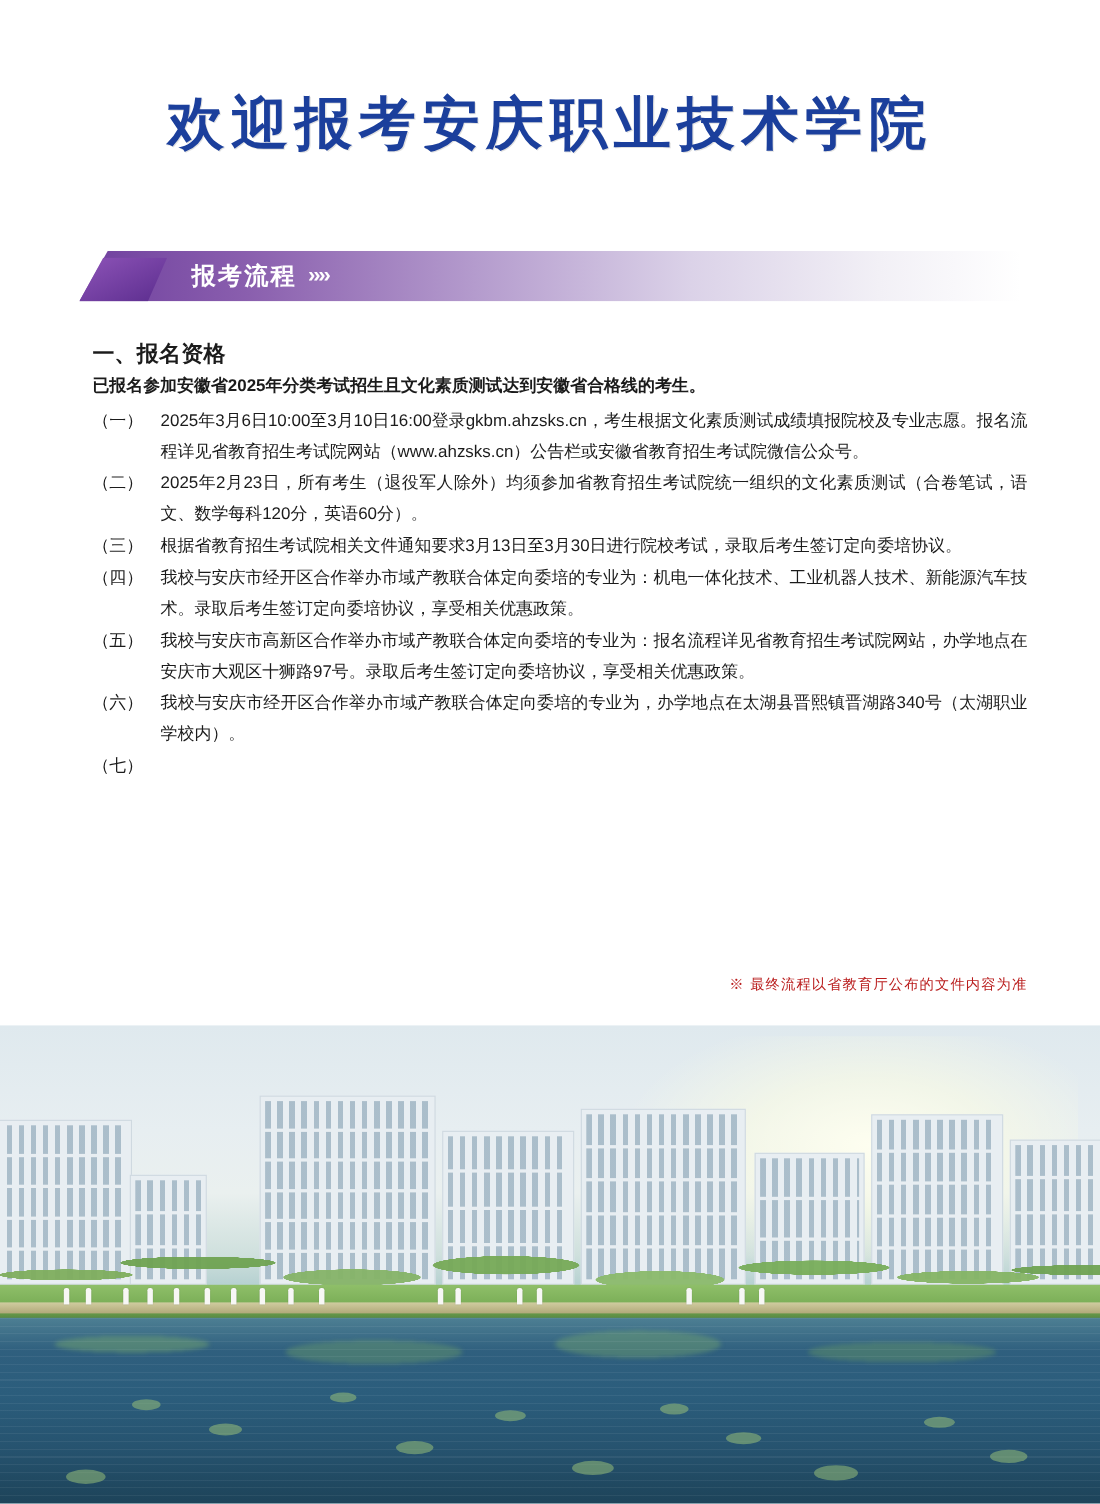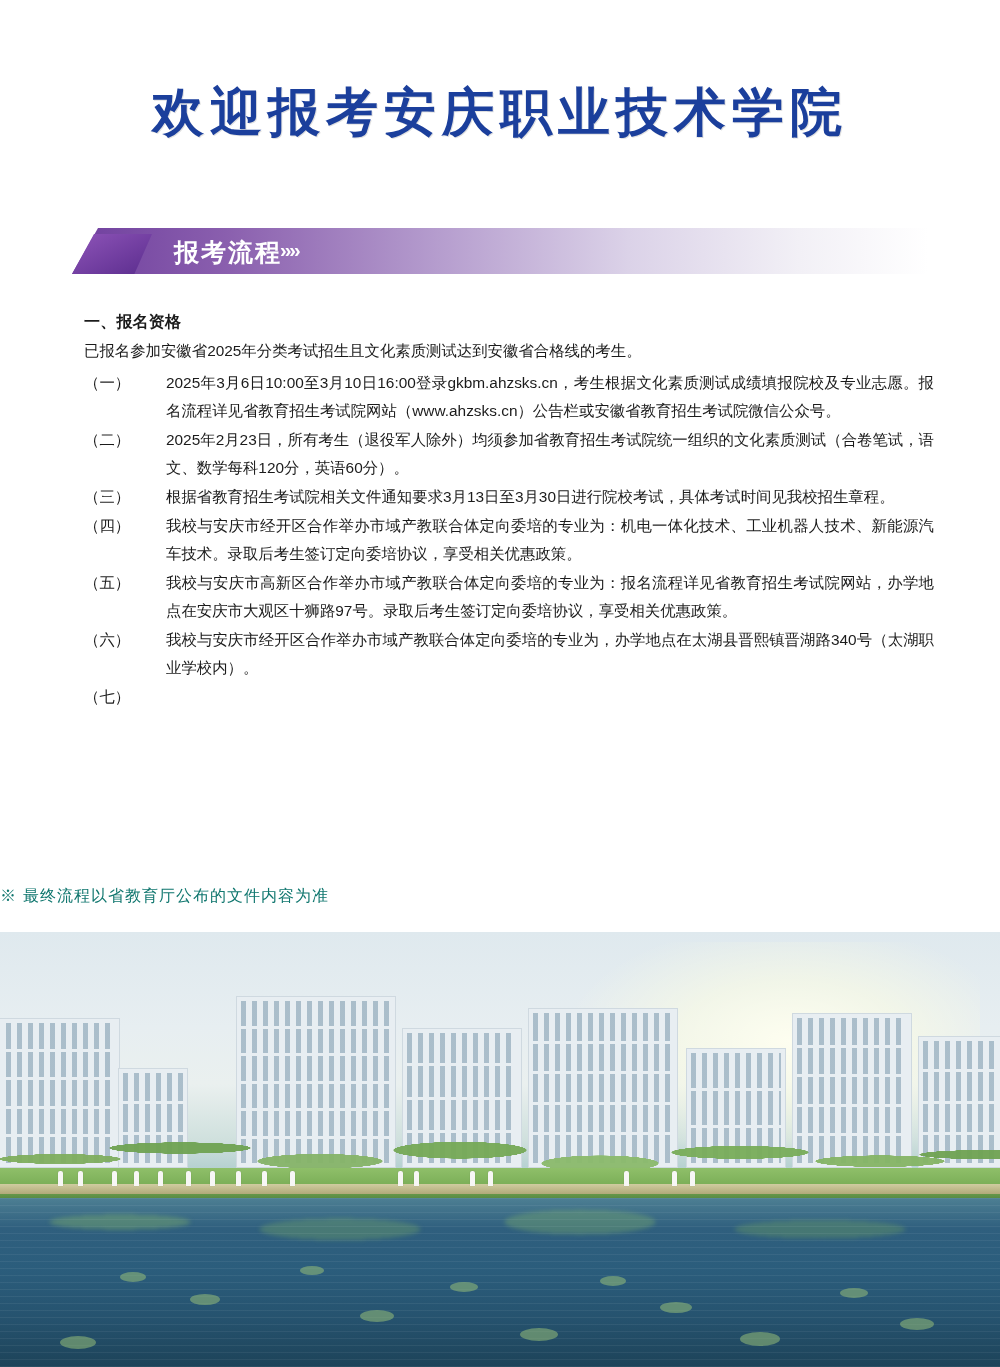--- a/index.html
+++ b/index.html
@@ -58,21 +58,21 @@
     top: 6px;
     width: 80px;
     height: 40px;
     background: linear-gradient(to bottom right, #8e54b8, #5b2d8e);
     clip-path: polygon(22px 0, 100% 0, 78% 100%, 0 100%);
   }
   .banner-text {
     position: absolute;
     left: 102px;
     top: 8px;
-    font-size: 25px;
+    font-size: 22px;
     font-weight: bold;
     color: #ffffff;
     letter-spacing: 2px;
     font-family: "DejaVu Sans", "Liberation Sans", sans-serif;
   }
   .banner-arrows {
     position: absolute;
     left: 208px;
     top: 11px;
     font-size: 20px;
@@ -85,52 +85,53 @@
     position: absolute;
     top: 308px;
     left: 84px;
     width: 850px;
     font-size: 15.4px;
     line-height: 28px;
     color: #1b1b1b;
   }
   .h-item {
     font-weight: bold;
-    font-size: 16px;
+    font-size: 20px;
     margin: 0 0 1px 0;
     letter-spacing: 0.2px;
   }
   .p-plain {
     margin: 0 0 4px 0;
+    font-weight: bold;
   }
   .list-item {
     display: flex;
     margin: 0 0 1px 0;
   }
   .list-marker {
     flex: 0 0 auto;
     width: 62px;
     white-space: nowrap;
   }
   .list-body {
     flex: 1 1 auto;
     text-align: justify;
-    margin-left: 20px;
   }
   .sub-lines div {
     margin-bottom: 1px;
   }
   
   .note {
     position: absolute;
     top: 886px;
     left: 0;
     width: 934px;
-    color: #0f766e;
-    font-size: 16px;
+    text-align: right;
+    color: #b91c1c;
+    font-size: 13px;
     font-family: "DejaVu Serif", "Liberation Serif", serif;
     letter-spacing: 1px;
   }
   
   .photo {
     position: absolute;
     left: 0;
     top: 932px;
     width: 1000px;
     height: 435px;
@@ -295,21 +296,21 @@
       <div class="list-body">2025年3月6日10:00至3月10日16:00登录gkbm.ahzsks.cn，考生根据文化素质测试成绩填报院校及专业志愿。报名流程详见省教育招生考试院网站（www.ahzsks.cn）公告栏或安徽省教育招生考试院微信公众号。</div>
     </div>
 
     <div class="list-item">
       <div class="list-marker">（二）</div>
       <div class="list-body">2025年2月23日，所有考生（退役军人除外）均须参加省教育招生考试院统一组织的文化素质测试（合卷笔试，语文、数学每科120分，英语60分）。</div>
     </div>
 
     <div class="list-item">
       <div class="list-marker">（三）</div>
-      <div class="list-body">根据省教育招生考试院相关文件通知要求3月13日至3月30日进行院校考试，具体考试时间见我校招生章程。</div>
+      <div class="list-body">根据省教育招生考试院相关文件通知要求3月13日至3月30日进行院校考试，录取后考生签订定向委培协议。</div>
     </div>
 
     <div class="list-item">
       <div class="list-marker">（四）</div>
       <div class="list-body">我校与安庆市经开区合作举办市域产教联合体定向委培的专业为：机电一体化技术、工业机器人技术、新能源汽车技术。录取后考生签订定向委培协议，享受相关优惠政策。</div>
     </div>
 
     <div class="list-item">
       <div class="list-marker">（五）</div>
       <div class="list-body">我校与安庆市高新区合作举办市域产教联合体定向委培的专业为：报名流程详见省教育招生考试院网站，办学地点在安庆市大观区十狮路97号。录取后考生签订定向委培协议，享受相关优惠政策。</div>

